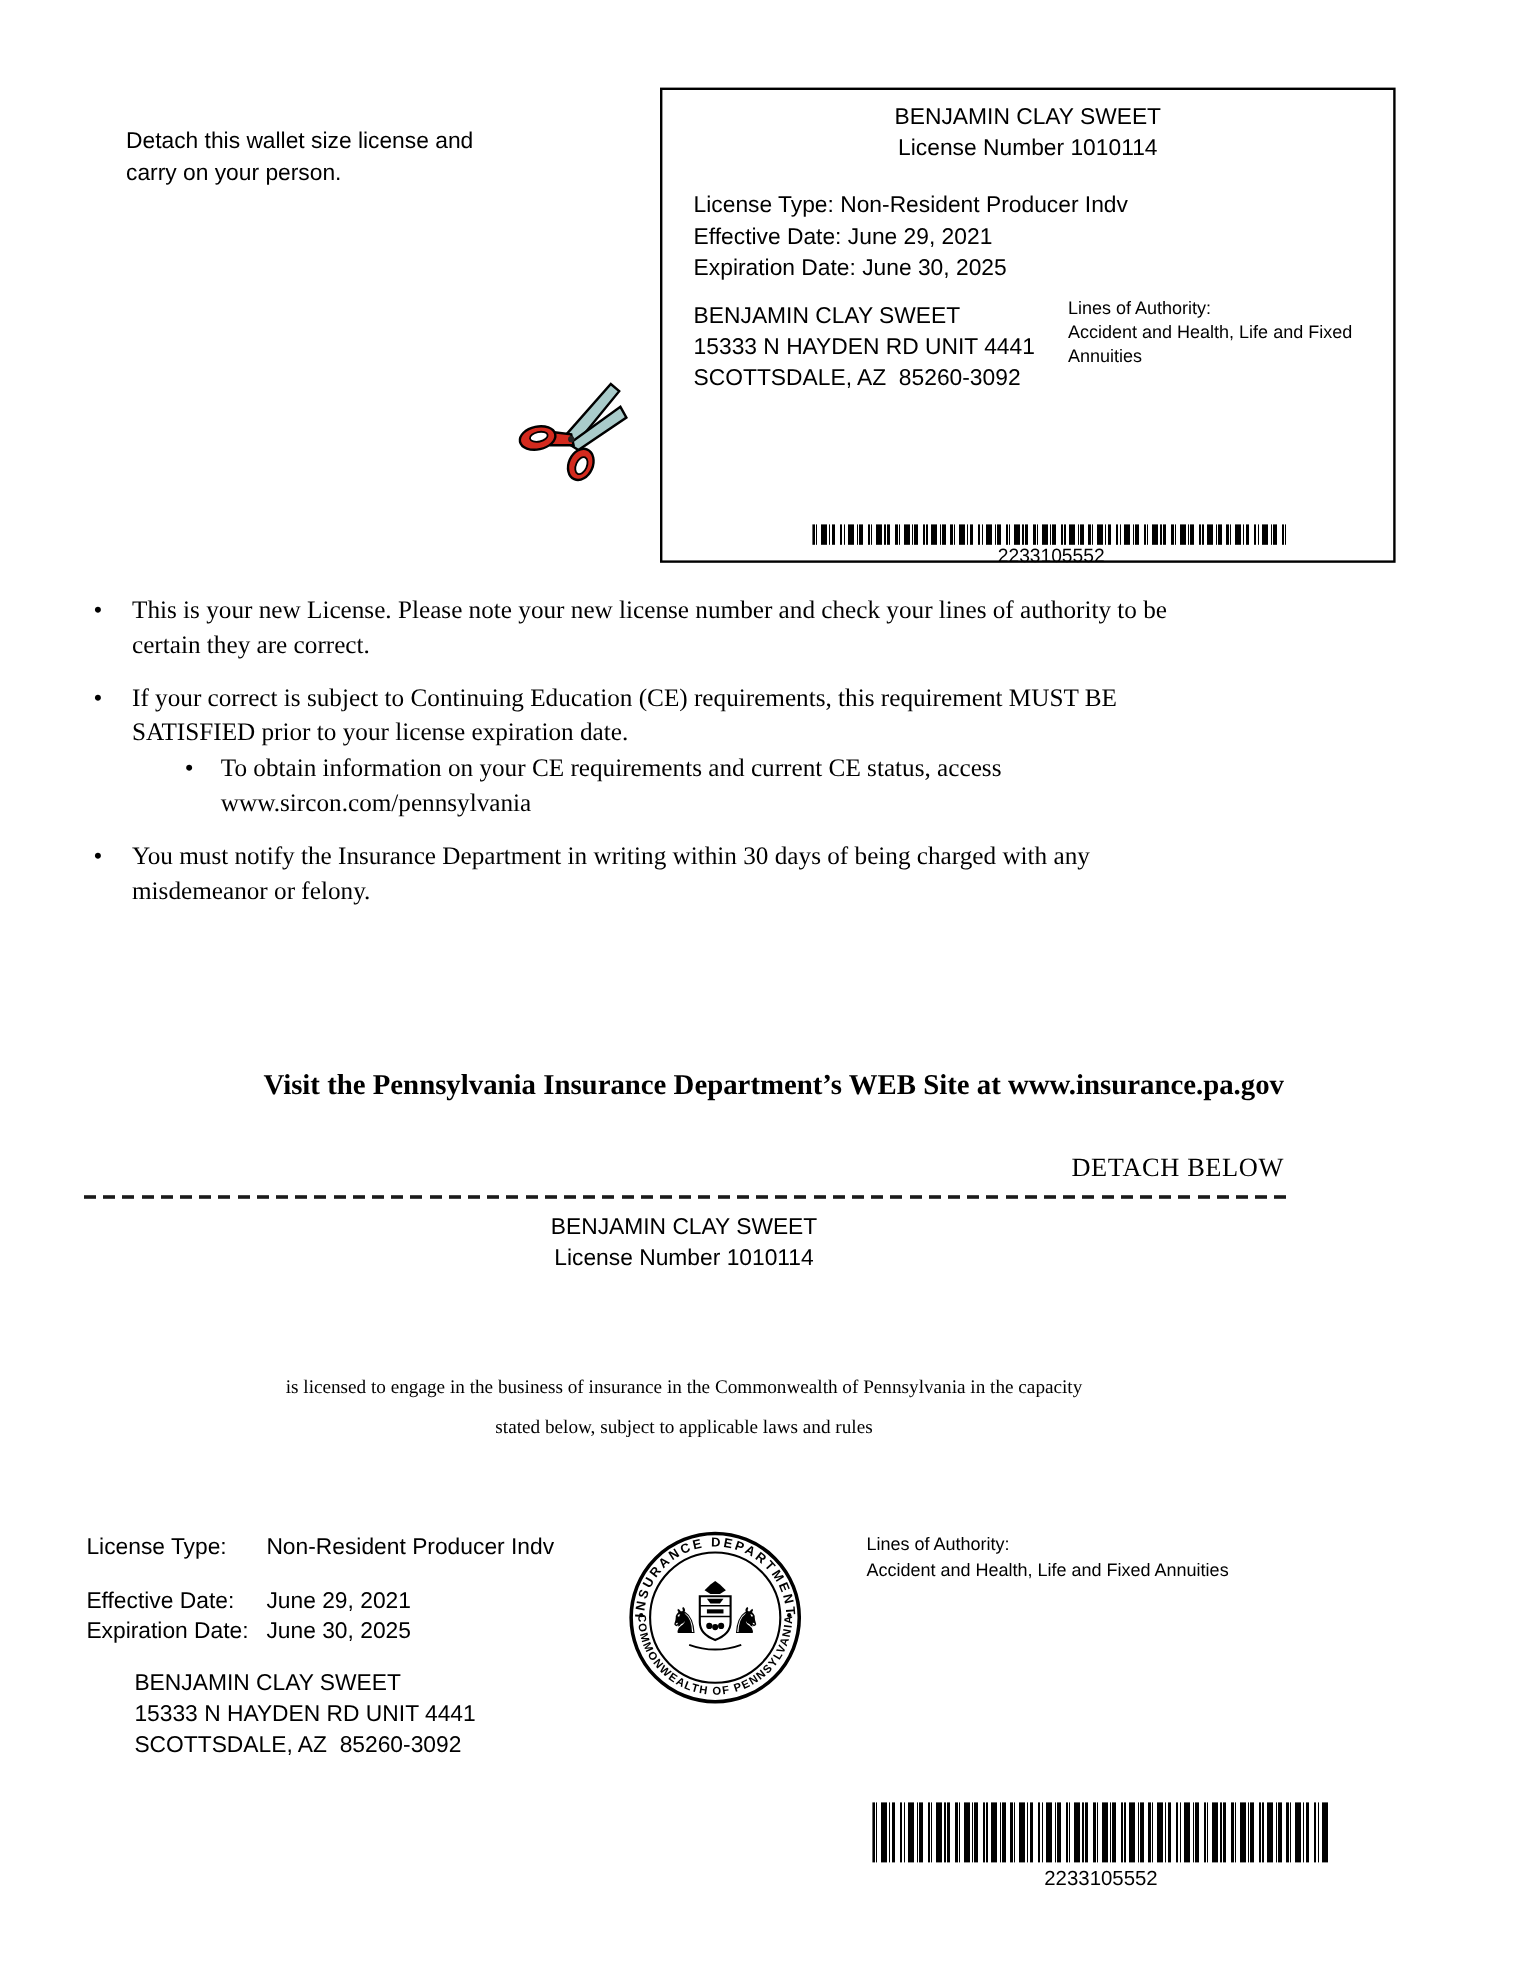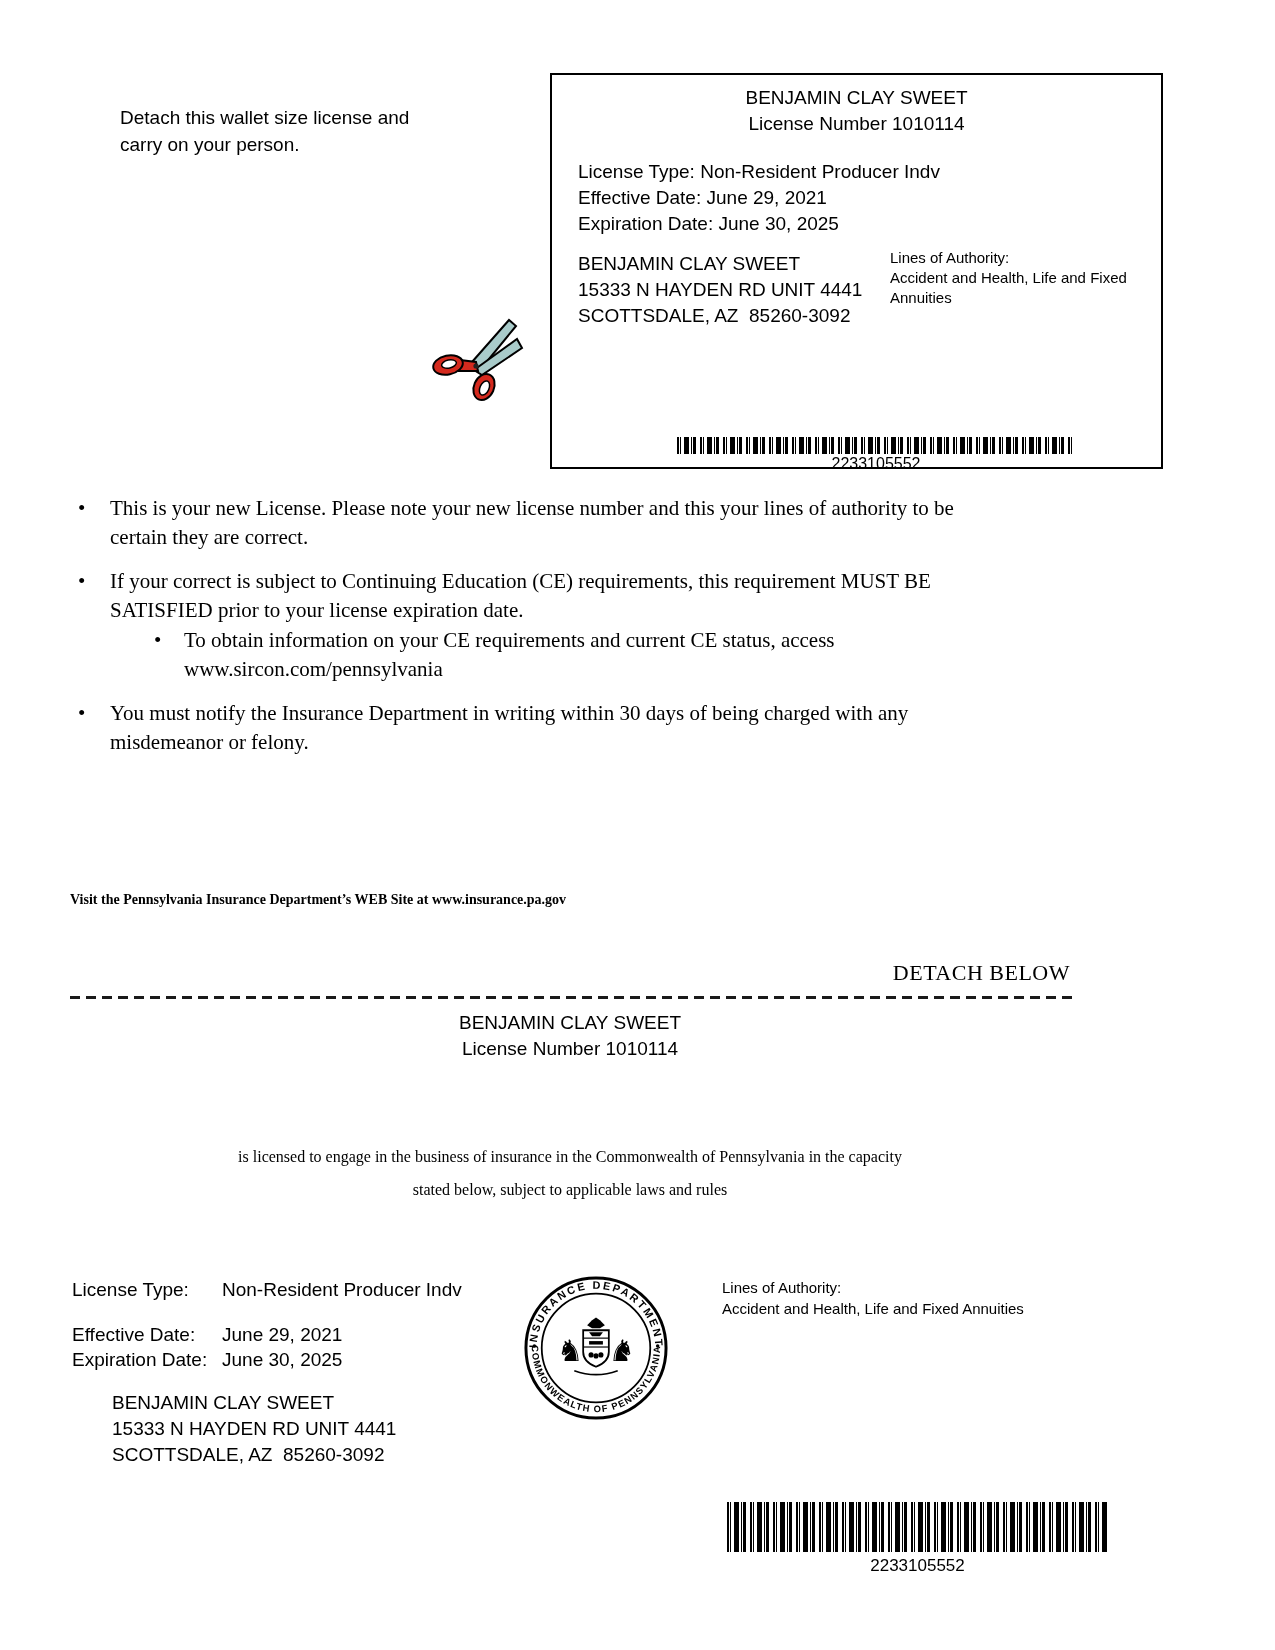--- a/index.html
+++ b/index.html
@@ -1,19 +1,19 @@
 <!DOCTYPE html>
 <html><head>
 <meta charset="utf-8">
 <style>
   html,body{margin:0;padding:0;background:#fff;}
   .page{position:relative;width:1275px;height:1650px;background:#fff;margin:0 auto;overflow:hidden;
         font-family:"Liberation Sans",sans-serif;color:#000;}
 
-  .detach-note{position:absolute;left:120px;top:104px;width:330px;font-size:19px;line-height:27px;}
+  .detach-note{position:absolute;left:105px;top:104px;width:330px;font-size:19px;line-height:27px;}
 
   .scissors{position:absolute;left:426px;top:318px;width:100px;height:85px;}
 
   
   .card{position:absolute;left:550px;top:73px;width:613px;height:396px;border:2px solid #000;box-sizing:border-box;}
   .card-name{position:absolute;top:12px;left:0;width:100%;text-align:center;font-size:19px;}
   .card-licnum{position:absolute;top:38px;left:0;width:100%;text-align:center;font-size:19px;}
   .card-info{position:absolute;left:26px;top:84px;font-size:19px;line-height:26px;}
   .card-address{position:absolute;left:26px;top:176px;font-size:19px;line-height:26px;}
   .addr-line{white-space:pre-wrap;}
@@ -32,22 +32,22 @@
   .notices{position:absolute;left:70px;top:494px;width:1064px;
            font-family:"Liberation Serif",serif;font-size:21px;line-height:29px;}
   .notices ul{list-style:none;margin:0;padding:0;}
   .notices > ul > li{position:relative;padding-left:40px;margin-bottom:15px;}
   .notices > ul > li::before{content:"\2022";position:absolute;left:8px;top:0;}
   .notices ul ul{margin:1px 0 0 38px;}
   .notices ul ul li{position:relative;padding-left:36px;margin-bottom:2px;}
   .notices ul ul li::before{content:"\2022";position:absolute;left:6px;top:0;}
   .notice-text{white-space:pre-wrap;}
 
-  .website-banner{position:absolute;left:70px;top:892px;width:1000px;text-align:left;
-                  font-family:"Liberation Serif",serif;font-weight:bold;font-size:14px;}
+  .website-banner{position:absolute;left:70px;top:892px;width:1000px;text-align:right;
+                  font-family:"Liberation Serif",serif;font-weight:bold;font-size:24px;}
   .detach-below{position:absolute;left:70px;top:960px;width:1000px;text-align:right;
                 font-family:"Liberation Serif",serif;font-size:22px;letter-spacing:0.5px;}
   .dash-line{position:absolute;left:70px;top:996px;width:1004px;height:3px;
              background-image:repeating-linear-gradient(90deg,#1a1a1a 0 10px,transparent 10px 16px);}
 
   .cert-name{position:absolute;left:70px;top:1012px;width:1000px;text-align:center;font-size:19px;}
   .cert-licnum{position:absolute;left:70px;top:1038px;width:1000px;text-align:center;font-size:19px;}
 
   .statement{position:absolute;left:70px;top:1140px;width:1000px;text-align:center;
              font-family:"Liberation Serif",serif;font-size:16px;line-height:33px;white-space:pre-wrap;}
@@ -105,21 +105,21 @@
       <div>Lines of Authority:</div>
       <div>Accident and Health, Life and Fixed Annuities</div>
     </div>
 
     <div class="card-barcode barcode"></div>
     <div class="card-barcode-num">2233105552</div>
   </div>
 
   <div class="notices">
     <ul>
-      <li><span class="notice-text">This is your new License. Please note your new license number and this your lines of authority to be
+      <li><span class="notice-text">This is your new License. Please note your new license number and check your lines of authority to be
 certain they are correct.</span></li>
       <li><span class="notice-text">If your correct is subject to Continuing Education (CE) requirements, this requirement MUST BE
 SATISFIED prior to your license expiration date.</span>
         <ul>
           <li><span class="notice-text">To obtain information on your CE requirements and current CE status, access
 www.sircon.com/pennsylvania</span></li>
         </ul>
       </li>
       <li><span class="notice-text">You must notify the Insurance Department in writing within 30 days of being charged with any
 misdemeanor or felony.</span></li>

